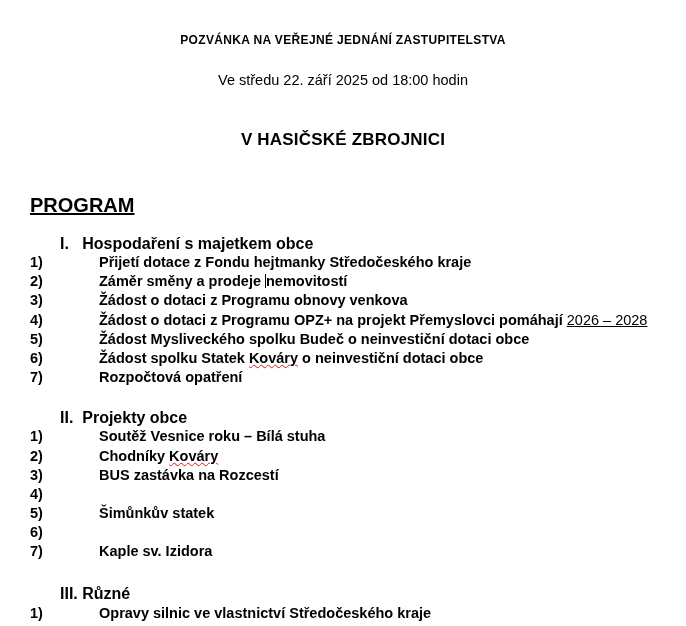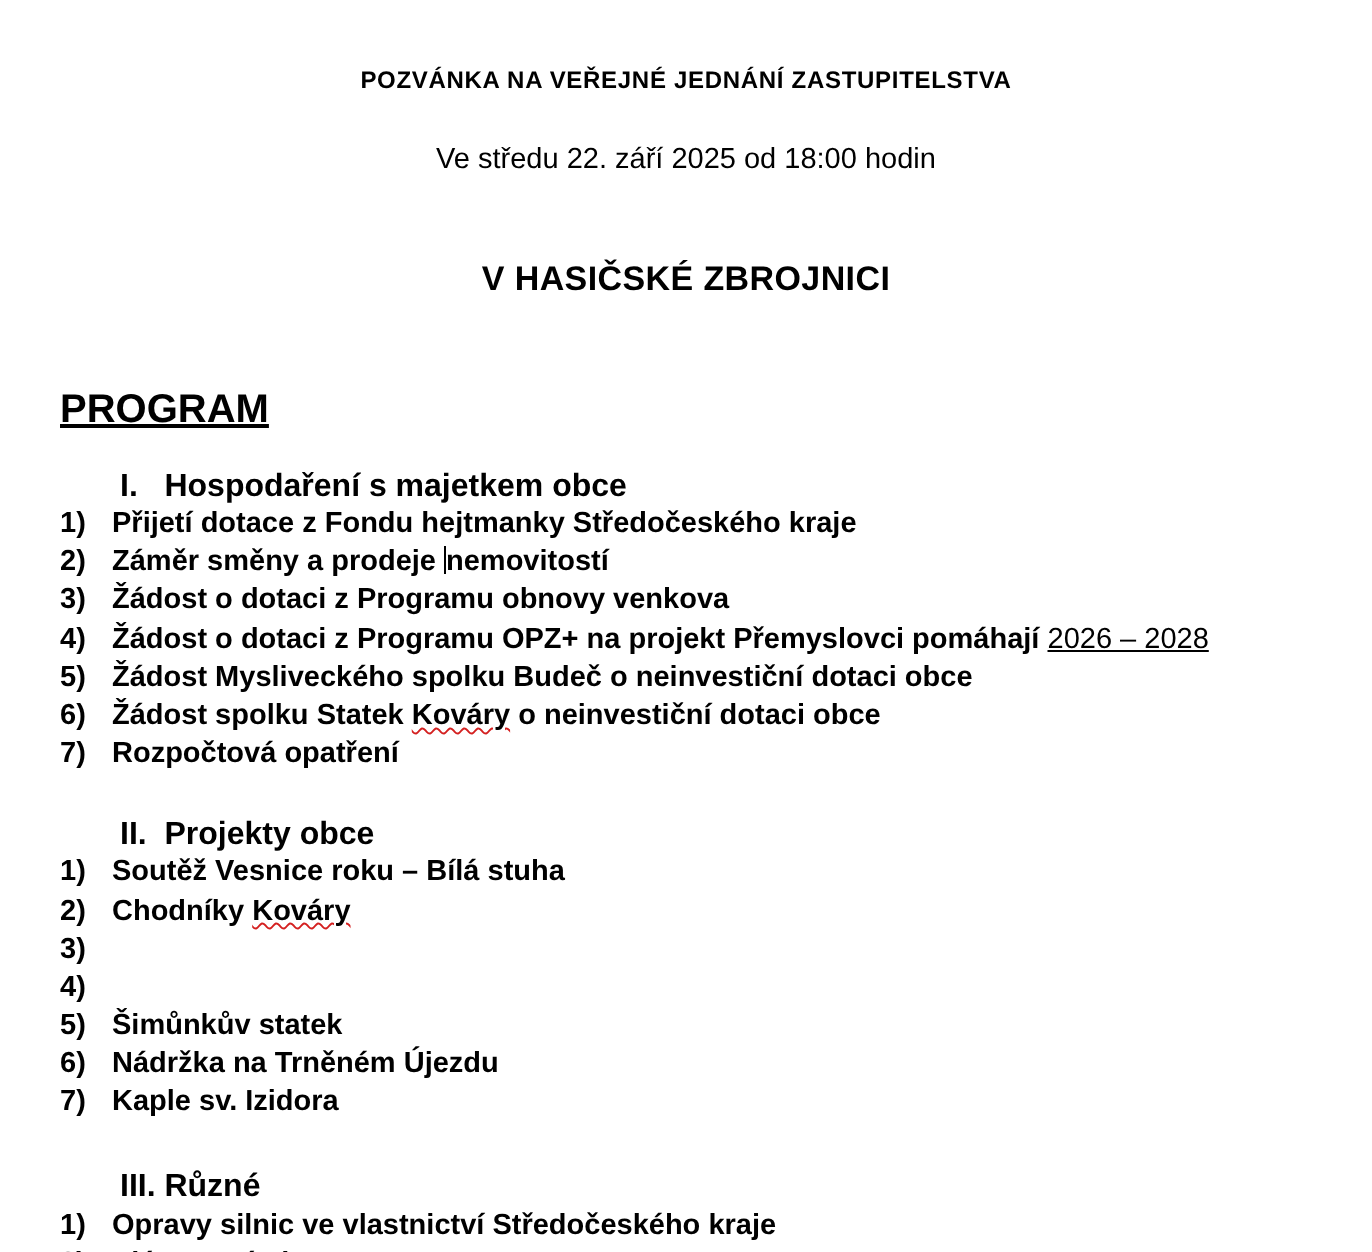--- a/index.html
+++ b/index.html
@@ -84,20 +84,21 @@
     line-height: 1.32;
     padding-left: 30px;
   }
   .item-num {
     width: 26px;
     flex: 0 0 26px;
     text-align: left;
   }
   .item-text {
     white-space: pre;
+    margin-left: 43px;
   }
 
   
   .misspelled {
     text-decoration: underline wavy #d42020;
     text-decoration-thickness: 1px;
     text-underline-offset: 1px;
   }
   
   .date-range {
@@ -182,34 +183,34 @@
         <span class="item-text">Soutěž Vesnice roku – Bílá stuha</span>
       </li>
 
       <li class="item-row">
         <span class="item-num">2)</span>
         <span class="item-text"><span>Chodníky </span><span class="misspelled">Kováry</span></span>
       </li>
 
       <li class="item-row">
         <span class="item-num">3)</span>
+        <span class="item-text">BUS zastávka na Rozcestí</span>
       </li>
 
       <li class="item-row">
         <span class="item-num">4)</span>
       </li>
 
       <li class="item-row">
         <span class="item-num">5)</span>
         <span class="item-text">Šimůnkův statek</span>
       </li>
 
       <li class="item-row">
         <span class="item-num">6)</span>
-        <span class="item-text">Nádržka na Trněném Újezdu</span>
       </li>
 
       <li class="item-row">
         <span class="item-num">7)</span>
         <span class="item-text">Kaple sv. Izidora</span>
       </li>
 
     </ul>
   </div>
 

